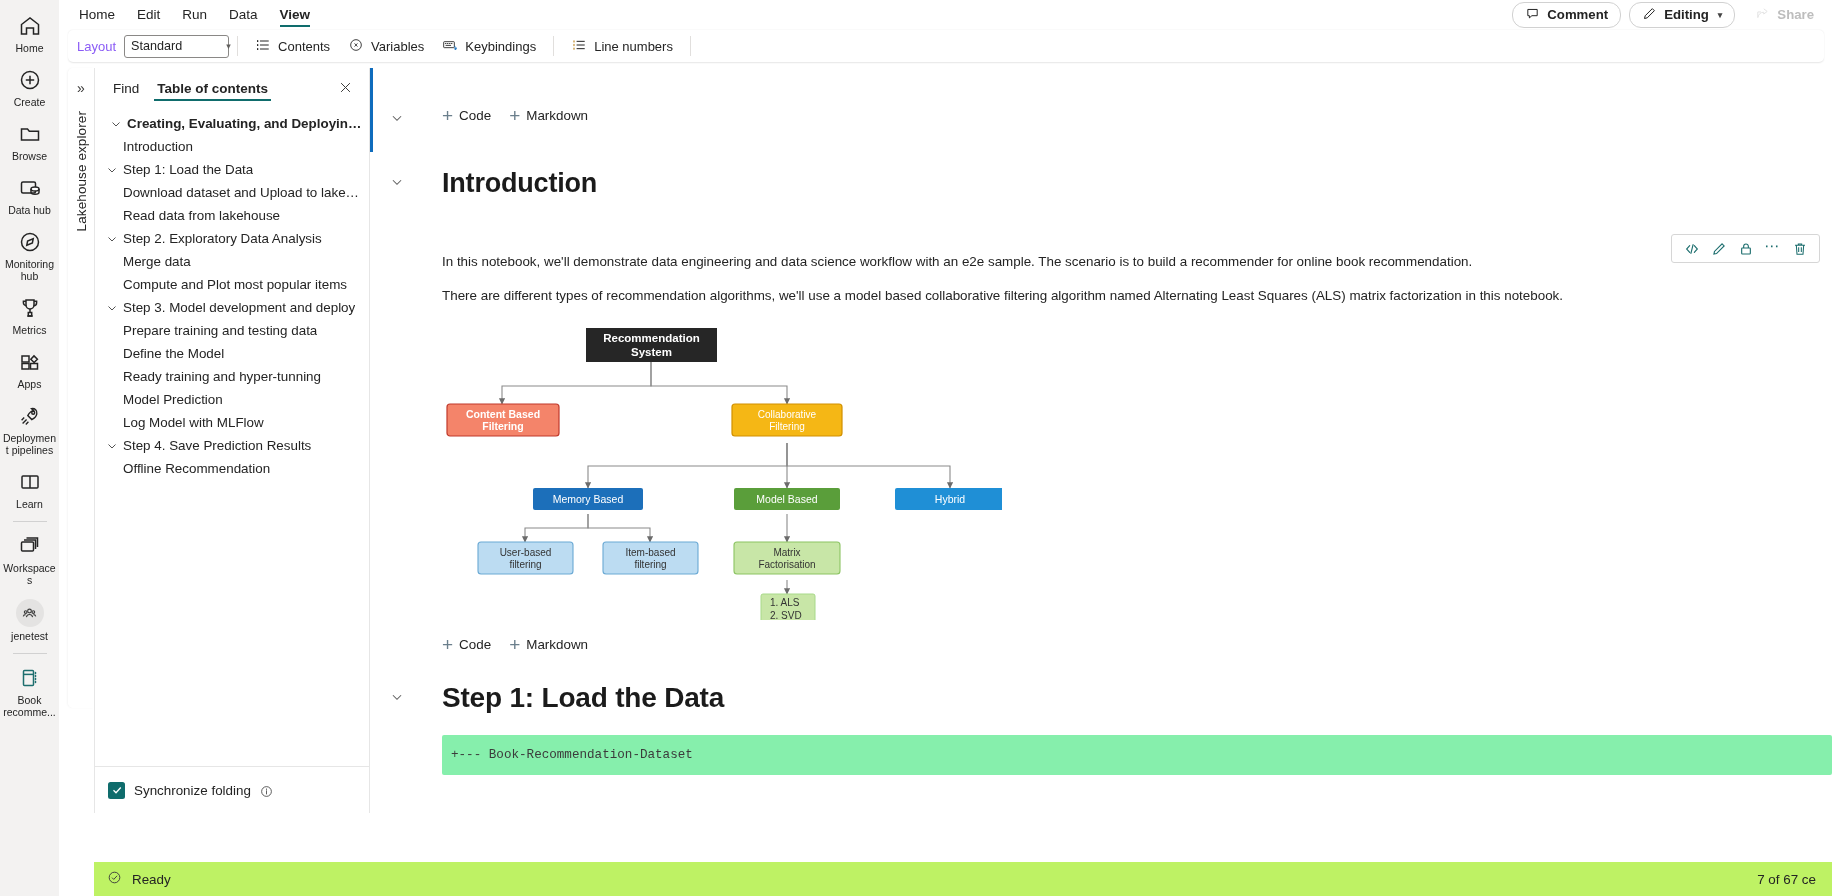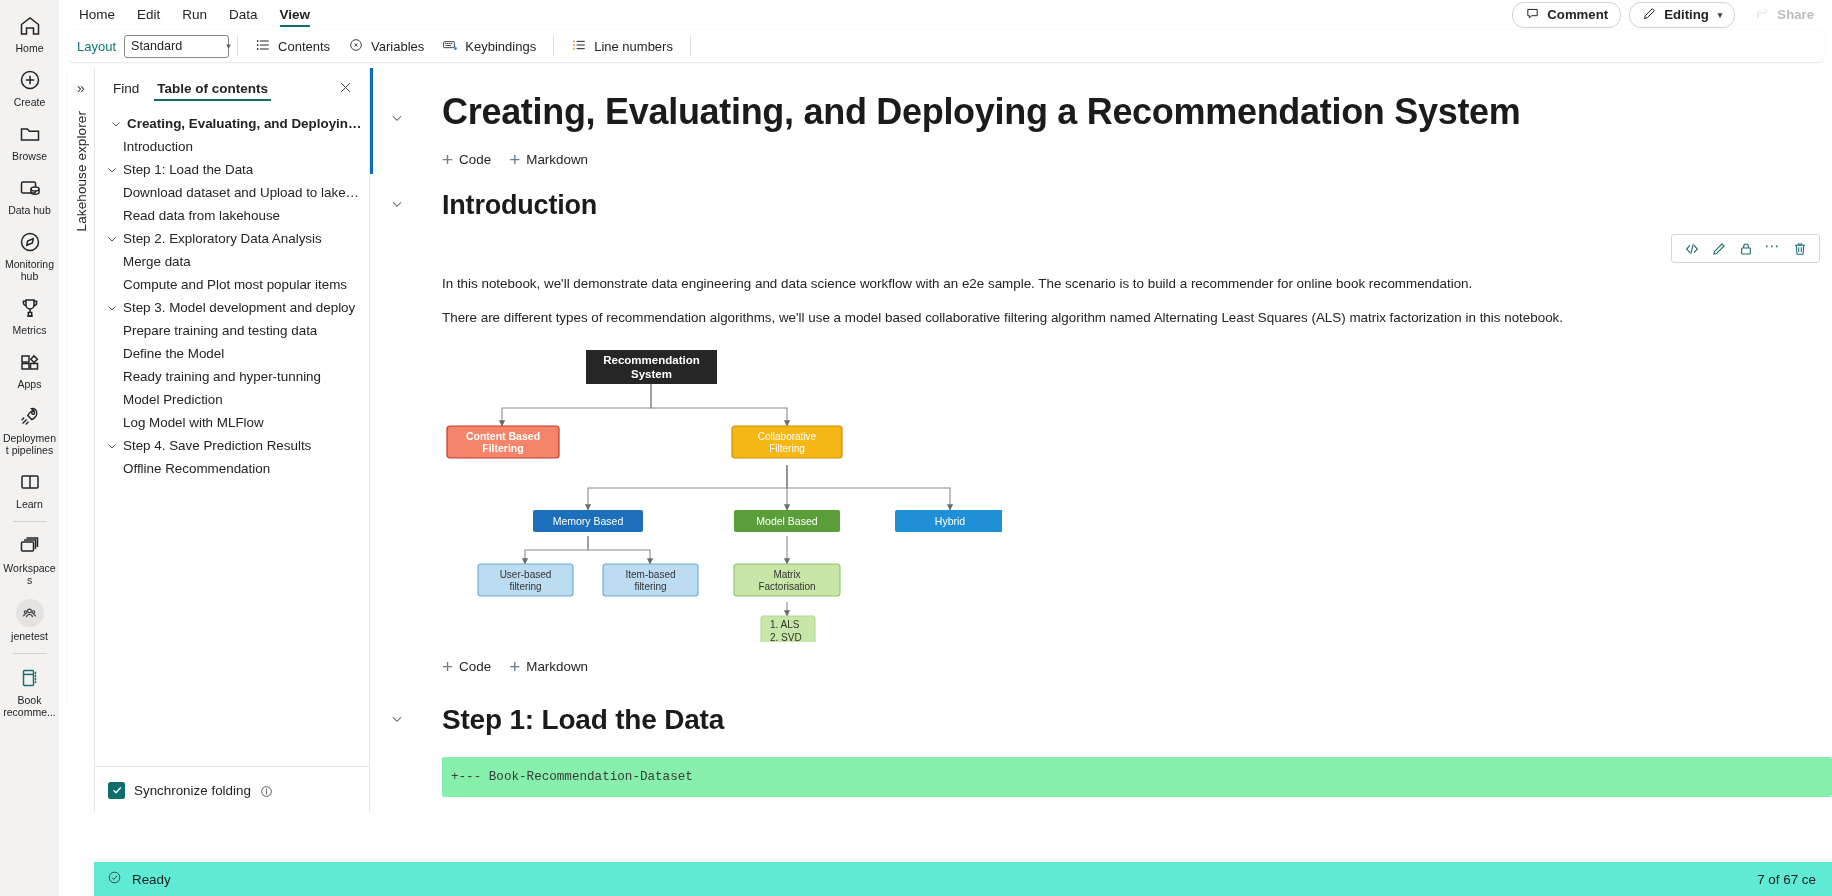--- a/index.html
+++ b/index.html
@@ -64,21 +64,21 @@
   .tr-btn.disabled svg { opacity:.42; }
   .chev { font-size:9px; margin-left:2px; color:#444; }
 
   
   #ribbon {
     position:absolute; left:68px; top:30px; width:1756px; height:32px;
     background:#ffffff; border-radius:5px;
     display:flex; align-items:center; padding-left:9px;
     box-shadow:0 .5px 1.6px rgba(0,0,0,.10);
   }
-  .rb-label { font-size:13px; color:#0f766e; margin-right:8px; }
+  .rb-label { font-size:13px; color:#8b5cf6; margin-right:8px; }
   .rb-select {
     width:105px; height:23px; border:1px solid #8a8886; border-radius:3px;
     background:#fff; font-size:12.6px; color:#242424;
     display:flex; align-items:center; padding:0 6px; cursor:pointer;gap:44px;
   }
   .rb-select .sel-txt { flex:1; }
   .rb-select .sel-chev { font-size:9px; color:#605e5c; }
   .rb-sep { width:1px; height:20px; background:#e1dfdd; margin:0 8px; }
   .rb-btn {
     display:flex; align-items:center; gap:7px; height:26px; padding:0 9px;
@@ -192,21 +192,21 @@
   
   #code-cell {
     margin-left:72px; margin-top:20px; background:#86efac; border-radius:2px;
     height:40px; padding:9px 0 0 9px; overflow:hidden;
   }
   .code-line { font-family:"Liberation Mono", monospace; font-size:12.6px; color:#3b3b3b; }
 
   
   #status-bar {
     position:absolute; left:94px; bottom:0; width:1738px; height:34px;
-    background:#5eead4; display:flex; align-items:center;
+    background:#bef264; display:flex; align-items:center;
     padding:0 16px 0 13px; font-size:13.4px; color:#242424;gap:44px;
   }
   #status-left { display:flex; align-items:center; gap:10px; cursor:pointer; }
   #status-left svg { width:15px; height:15px; color:#3b3b3b; }
   #status-right { margin-left:auto; }
   #canvas-scrollbar {
     position:absolute; right:0; top:0; width:10px; height:810px; background:transparent;
   }
 </style>
 </head>
@@ -557,21 +557,20 @@
 
 <div id="canvas">
 
   <div class="cell" style="padding-top:22px; min-height:84px;">
     <div class="cell-bar sel"></div>
     <div class="fold" style="top:40px;">
       <svg viewBox="0 0 24 24" fill="none" stroke="currentColor" stroke-width="1.8">
           <path d="M5 9l7 7 7-7"></path>
         </svg>
     </div>
-    <h1 class="md-h1">Creating, Evaluating, and Deploying a Recommendation System</h1>
     <div class="addrow" style="margin-top:10px;">
       <div class="add-btn">
         <span class="plus">+</span>
         <span class="lbl">Code</span>
       </div>
       <div class="add-btn">
         <span class="plus">+</span>
         <span class="lbl">Markdown</span>
       </div>
     </div>

